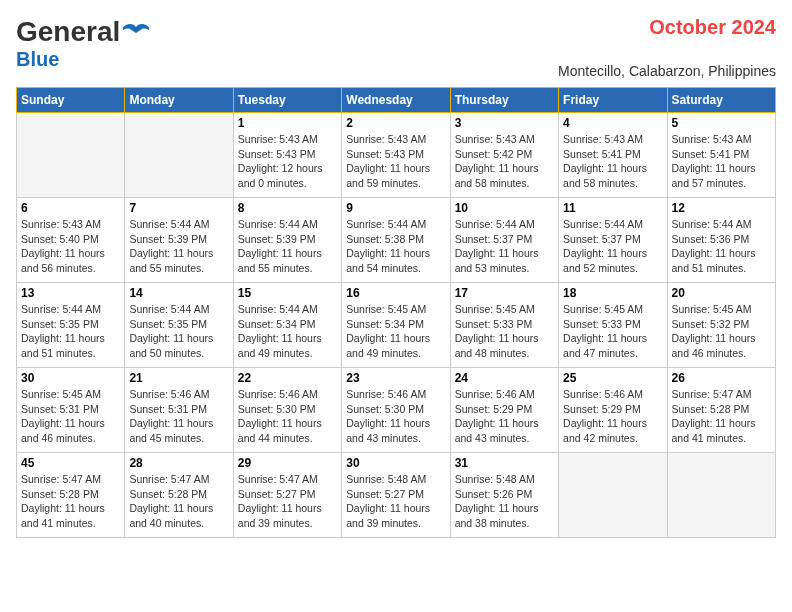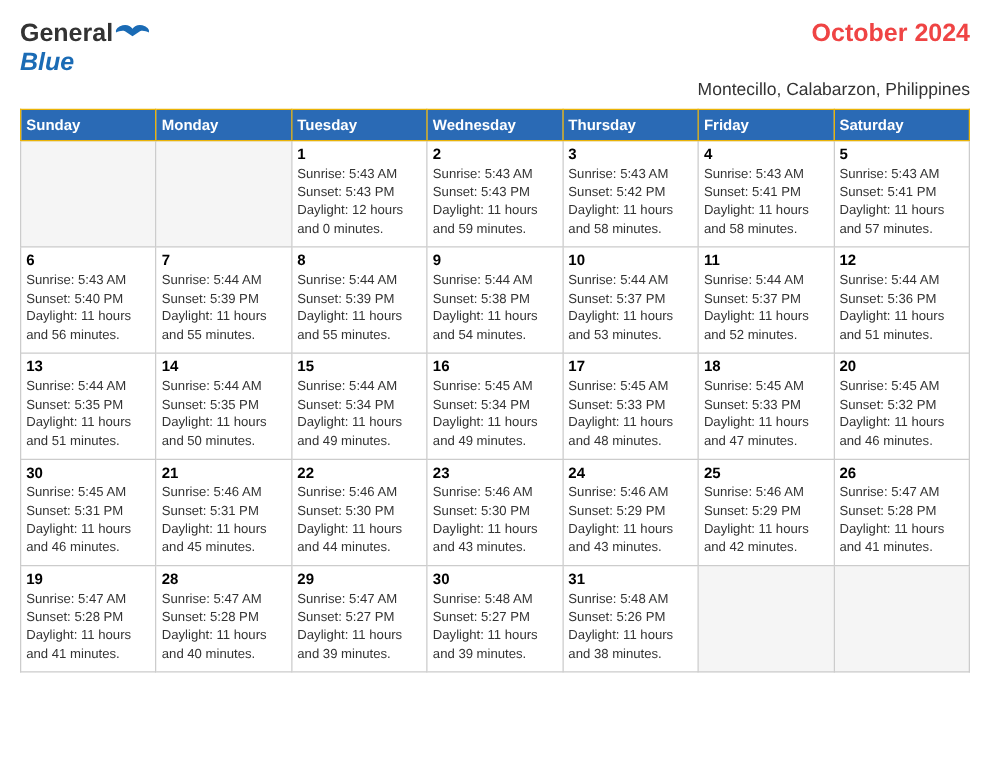--- a/index.html
+++ b/index.html
@@ -65,25 +65,24 @@
     }
     .day-info {
       color: #333;
       line-height: 1.4;
       font-size: 10.5px;
     }
     .logo-blue {
       color: #1a6bb5;
       font-size: 20px;
       font-weight: bold;
-      font-style: italic;
     }
     .logo-general {
       color: #333;
-      font-size: 20px;
+      font-size: 28px;
       font-weight: bold;
       text-align: right;
     }
     .logo-container {
       display: flex;
       flex-direction: column;
     }
     .logo-line1 {
       display: flex;
       align-items: center;
@@ -236,21 +235,21 @@
           <span class="day-number">25</span>
           <div class="day-info">Sunrise: 5:46 AM<br>Sunset: 5:29 PM<br>Daylight: 11 hours and 42 minutes.</div>
         </td>
         <td>
           <span class="day-number">26</span>
           <div class="day-info">Sunrise: 5:47 AM<br>Sunset: 5:28 PM<br>Daylight: 11 hours and 41 minutes.</div>
         </td>
       </tr>
       <tr>
         <td>
-          <span class="day-number">19</span>
+          <span class="day-number">45</span>
           <div class="day-info">Sunrise: 5:47 AM<br>Sunset: 5:28 PM<br>Daylight: 11 hours and 41 minutes.</div>
         </td>
         <td>
           <span class="day-number">28</span>
           <div class="day-info">Sunrise: 5:47 AM<br>Sunset: 5:28 PM<br>Daylight: 11 hours and 40 minutes.</div>
         </td>
         <td>
           <span class="day-number">29</span>
           <div class="day-info">Sunrise: 5:47 AM<br>Sunset: 5:27 PM<br>Daylight: 11 hours and 39 minutes.</div>
         </td>

